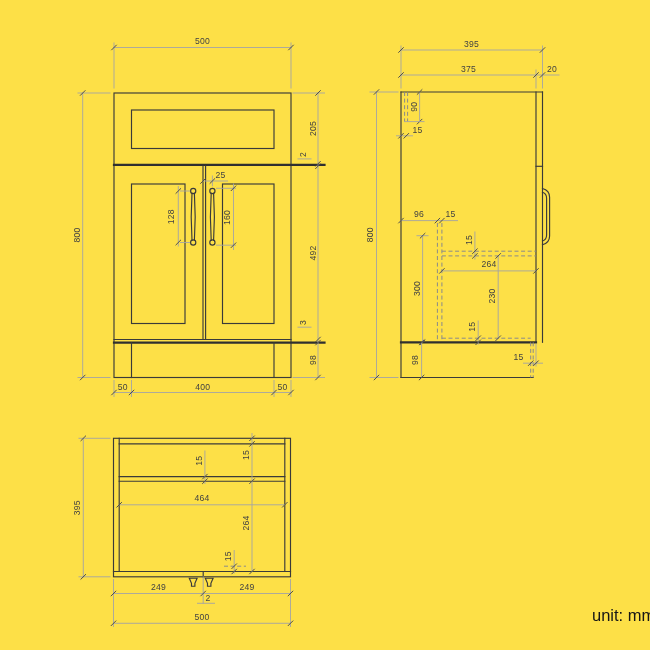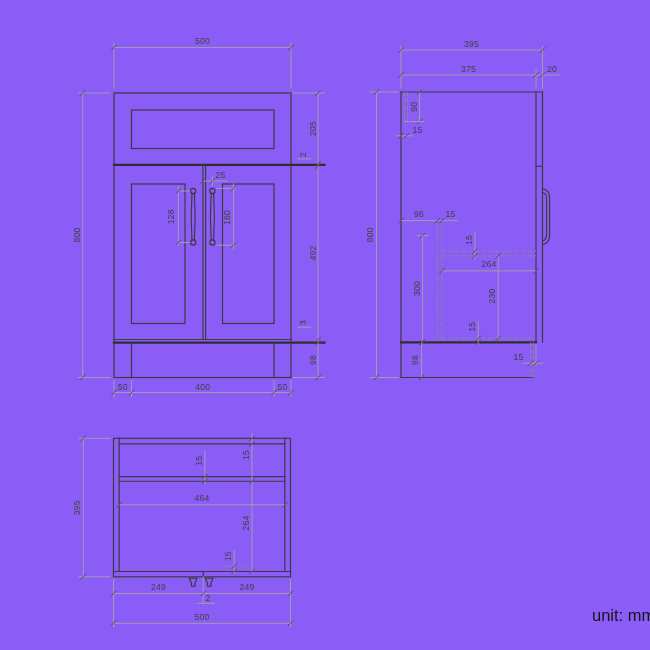--- a/index.html
+++ b/index.html
@@ -1,16 +1,16 @@
 <!DOCTYPE html>
 <html><head>
 <meta charset="utf-8">
 <style>
   html,body{margin:0;padding:0;background:#fff;}
-  .canvas{position:relative;width:650px;height:650px;background:#8b5cf6;overflow:hidden;
+  .canvas{position:relative;width:650px;height:650px;background:#fde047;overflow:hidden;
           font-family:"Liberation Sans",sans-serif;}
   svg text{font-family:"Liberation Sans",sans-serif;font-size:8.6px;fill:#424242;letter-spacing:.2px;}
   .obj{stroke:#3a3a3a;stroke-width:1.15;fill:none;stroke-linecap:square;}
   .thick{stroke:#2f2f2f;stroke-width:2.2;fill:none;stroke-linecap:square;}
   .dim{stroke:#a4a4a4;stroke-width:.9;fill:none;stroke-linecap:square;}
   .dash{stroke:#8a8a8a;stroke-width:1;fill:none;stroke-dasharray:4 2.6;stroke-linecap:butt;}
   .unit-label{position:absolute;left:548px;top:606px;width:90px;font-size:16.5px;color:#161616;
               font-family:"Liberation Sans",sans-serif;margin-left:44px;}
 </style>
 </head>

